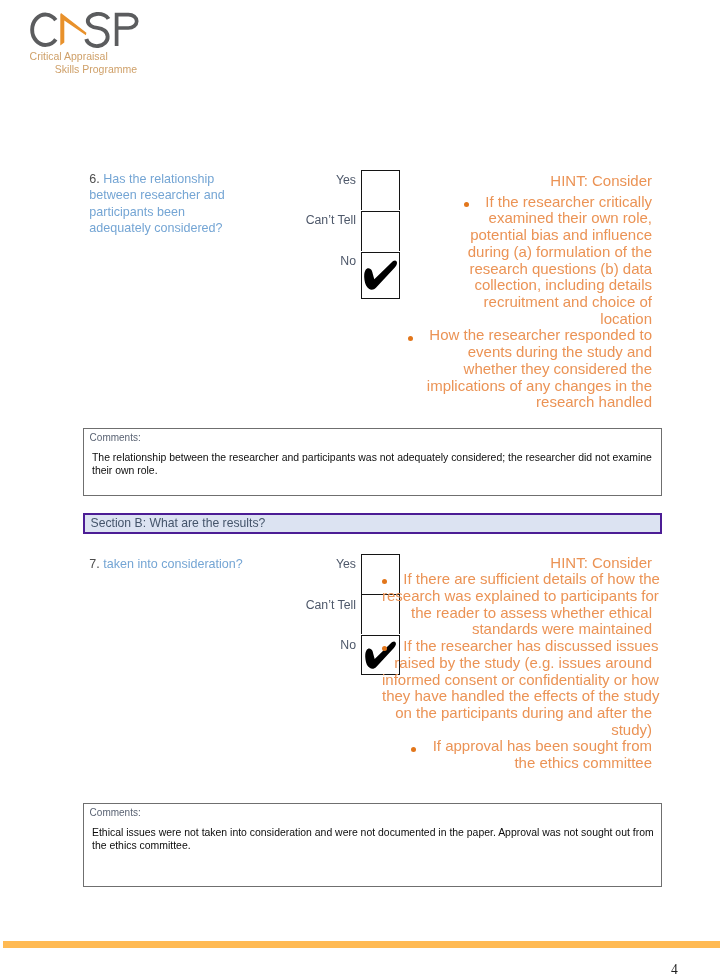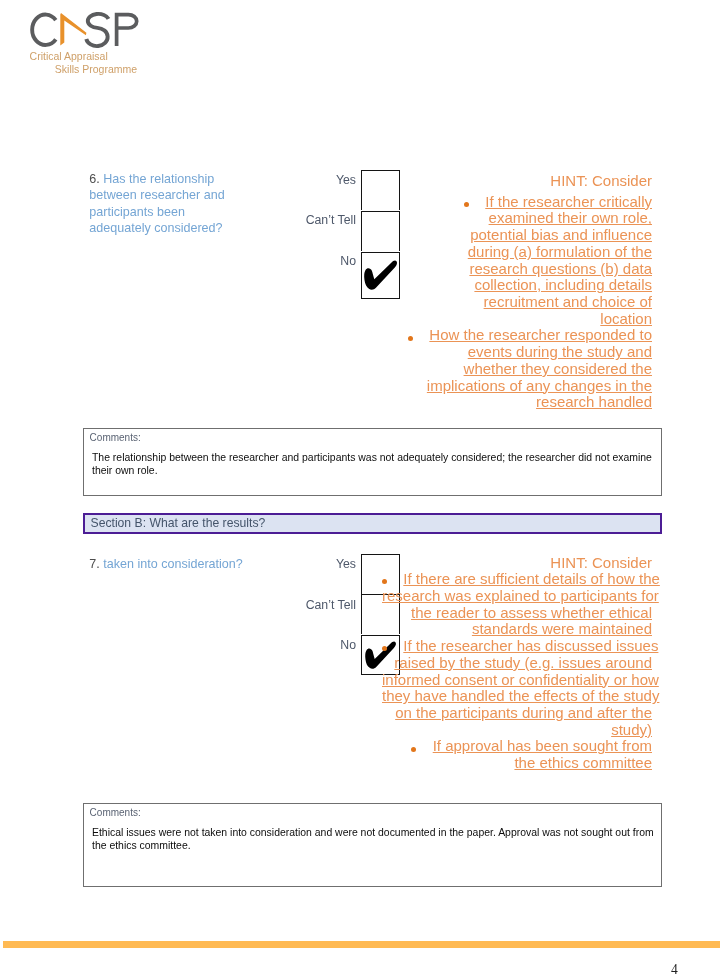--- a/index.html
+++ b/index.html
@@ -70,21 +70,21 @@
     position:absolute;
     left:382px;
     width:270px;
     font-size:15px;
     line-height:16.7px;
     color:#EB9355;
     text-align:right;
     white-space:nowrap;
   }
   .hint .htitle { display:block; }
-  .hint ul { list-style:none; margin:0; padding:0;text-decoration:underline; }
+  .hint ul { list-style:none; margin:0; padding:0; }
   .hint li { display:block; }
   .hint li .bul {
     display:inline-block;
     width:5px; height:5px;
     border-radius:50%;
     background:#E2761B;
     vertical-align:-0.2px;
     margin-right:16.3px;
   }
   .hint ul.gap { margin-top:3.9px; }

